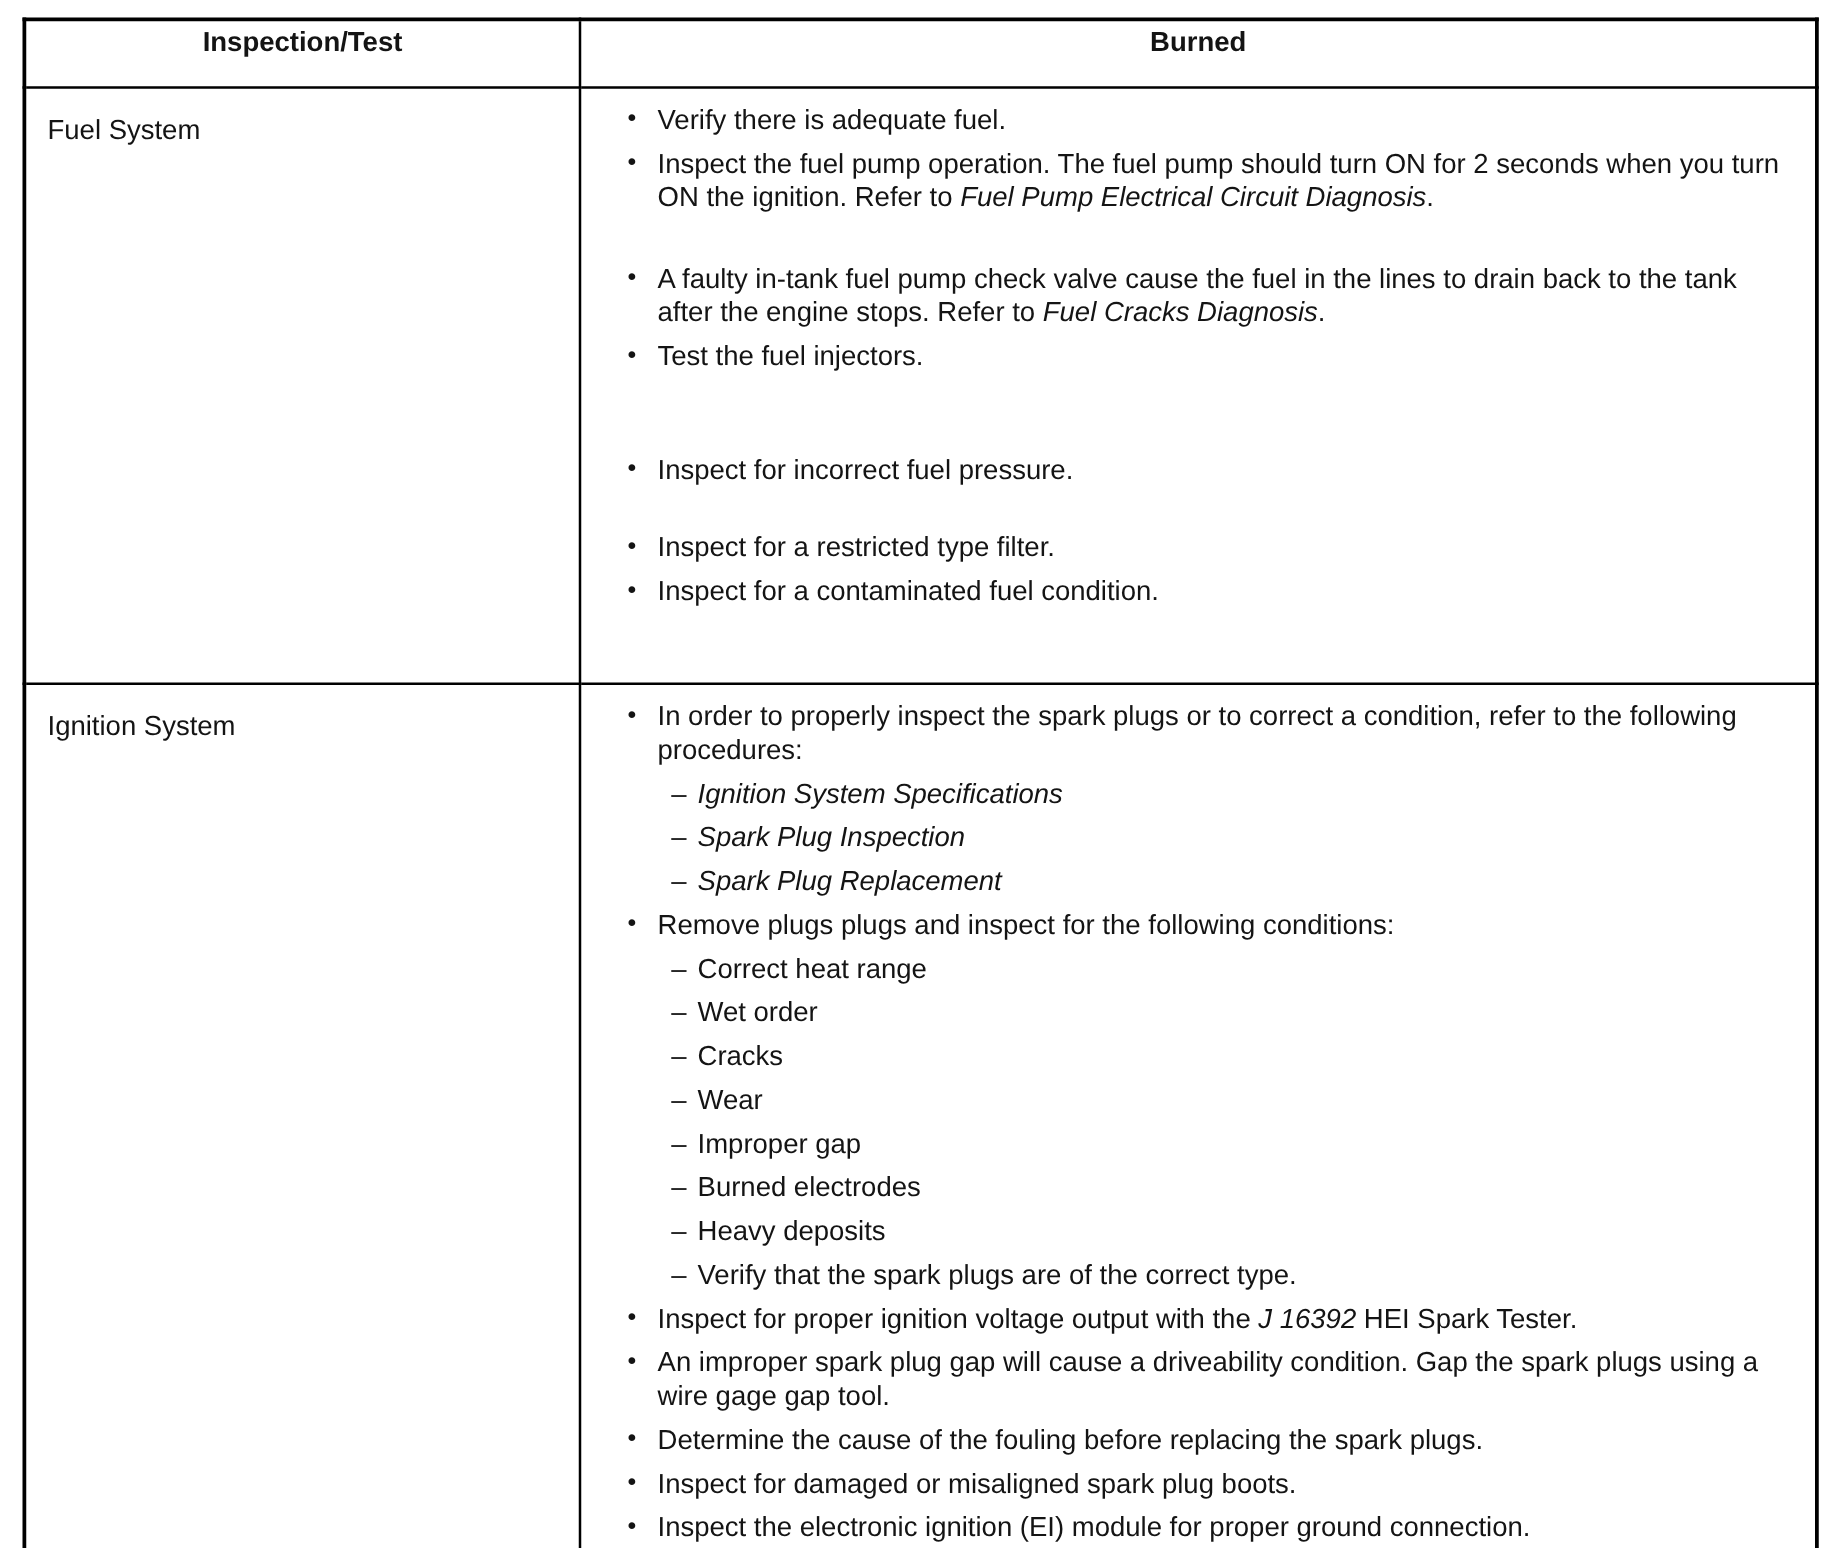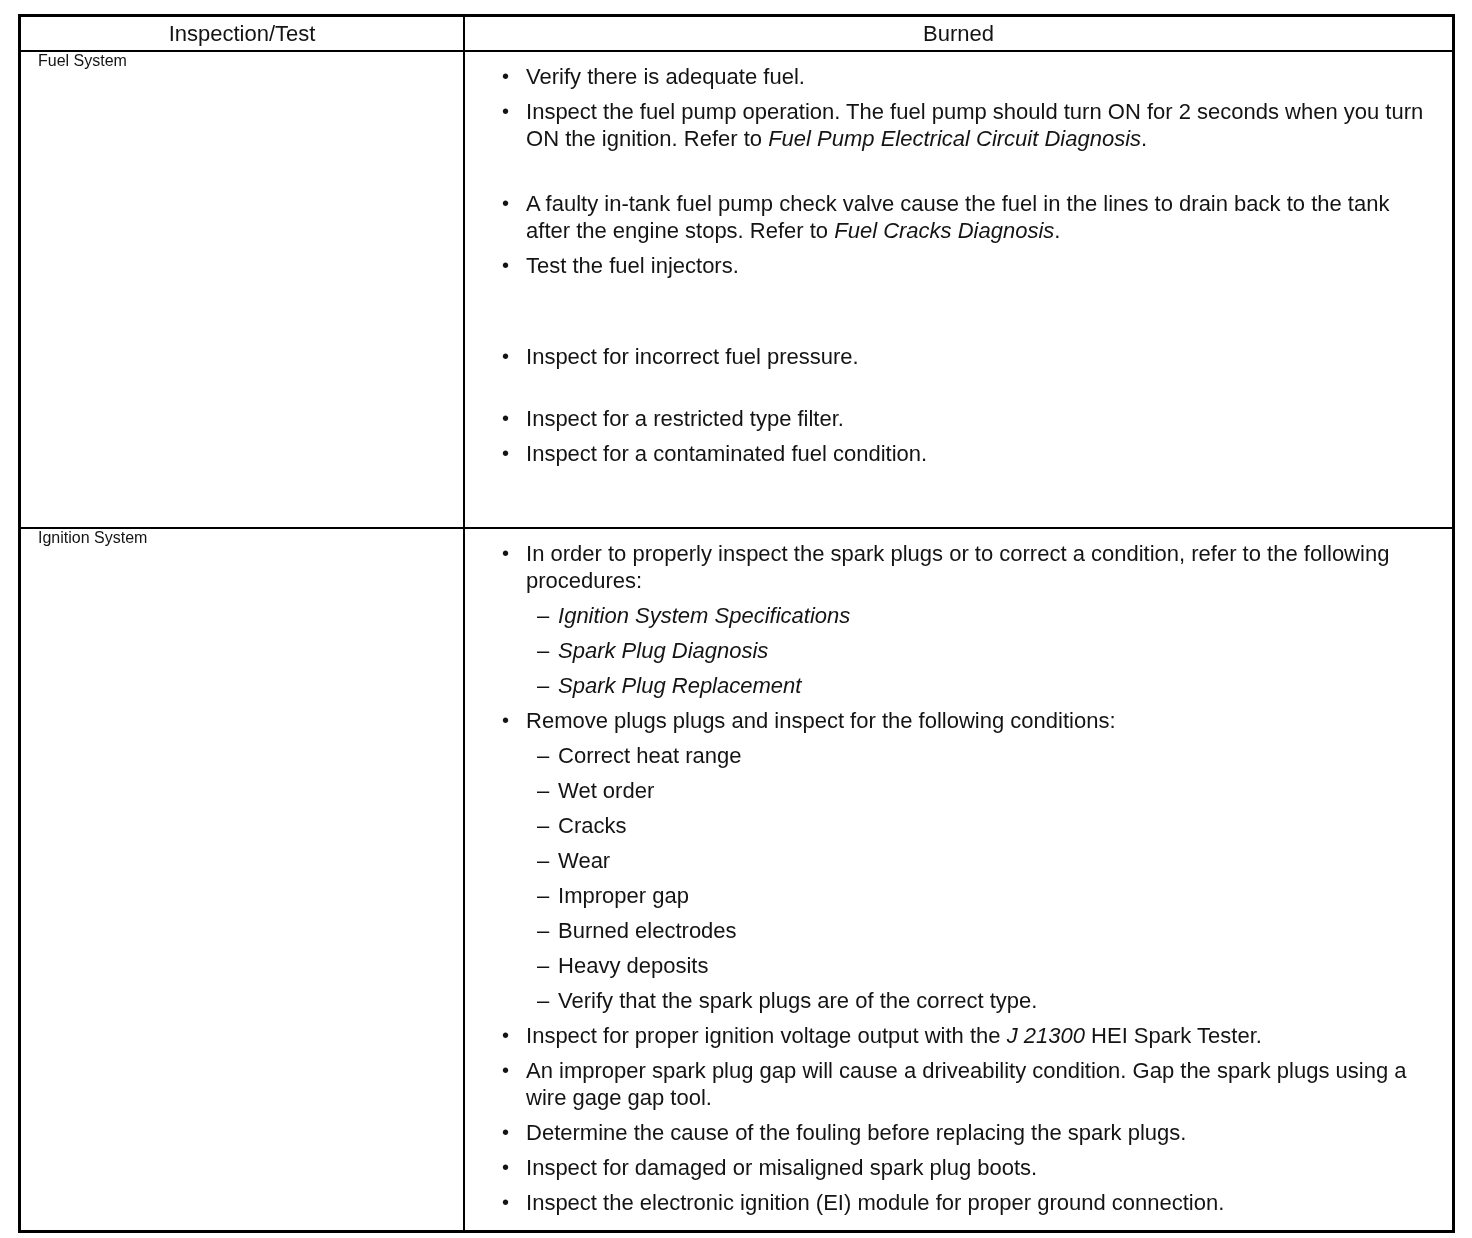--- a/index.html
+++ b/index.html
@@ -22,28 +22,28 @@
     border: 3px solid #000;
     table-layout: fixed;
   }
   .inspection-table th,
   .inspection-table td {
     border: 2px solid #000;
     vertical-align: top;
   }
   .inspection-table th {
     font-size: 22px;
-    font-weight: normal;
-    padding: 4px 6px 3px 6px;
+    font-weight: bold;
+    padding: 4px 6px 22px 6px;
   }
   .col-system { width: 31%; }
   .col-action { width: 69%; }
   .system-cell {
-    font-size: 16px;
-    padding: 0 14px 12px 17px;
+    font-size: 22px;
+    padding: 20px 14px 12px 17px;
   }
   .action-cell {
     font-size: 22px;
     padding: 11px 18px 14px 37px;
   }
   
   tbody tr:nth-child(1) .action-cell { padding-bottom: 60px; }
 
   .item {
     display: flex;
@@ -117,21 +117,21 @@
             <div class="item bullet">
               <span class="marker">•</span>
               <span class="text"><span>In order to properly inspect the spark plugs or to correct a condition, refer to the following procedures:</span></span>
             </div>
             <div class="item dash">
               <span class="marker">–</span>
               <span class="text"><i>Ignition System Specifications</i></span>
             </div>
             <div class="item dash">
               <span class="marker">–</span>
-              <span class="text"><i>Spark Plug Diagnosis</i></span>
+              <span class="text"><i>Spark Plug Inspection</i></span>
             </div>
             <div class="item dash">
               <span class="marker">–</span>
               <span class="text"><i>Spark Plug Replacement</i></span>
             </div>
             <div class="item bullet">
               <span class="marker">•</span>
               <span class="text"><span>Remove plugs plugs and inspect for the following conditions:</span></span>
             </div>
             <div class="item dash">
@@ -161,21 +161,21 @@
             <div class="item dash">
               <span class="marker">–</span>
               <span class="text"><span>Heavy deposits</span></span>
             </div>
             <div class="item dash">
               <span class="marker">–</span>
               <span class="text"><span>Verify that the spark plugs are of the correct type.</span></span>
             </div>
             <div class="item bullet">
               <span class="marker">•</span>
-              <span class="text"><span>Inspect for proper ignition voltage output with the </span><i>J 21300</i><span> HEI Spark Tester.</span></span>
+              <span class="text"><span>Inspect for proper ignition voltage output with the </span><i>J 16392</i><span> HEI Spark Tester.</span></span>
             </div>
             <div class="item bullet">
               <span class="marker">•</span>
               <span class="text"><span>An improper spark plug gap will cause a driveability condition. Gap the spark plugs using a wire gage gap tool.</span></span>
             </div>
             <div class="item bullet">
               <span class="marker">•</span>
               <span class="text"><span>Determine the cause of the fouling before replacing the spark plugs.</span></span>
             </div>
             <div class="item bullet">

